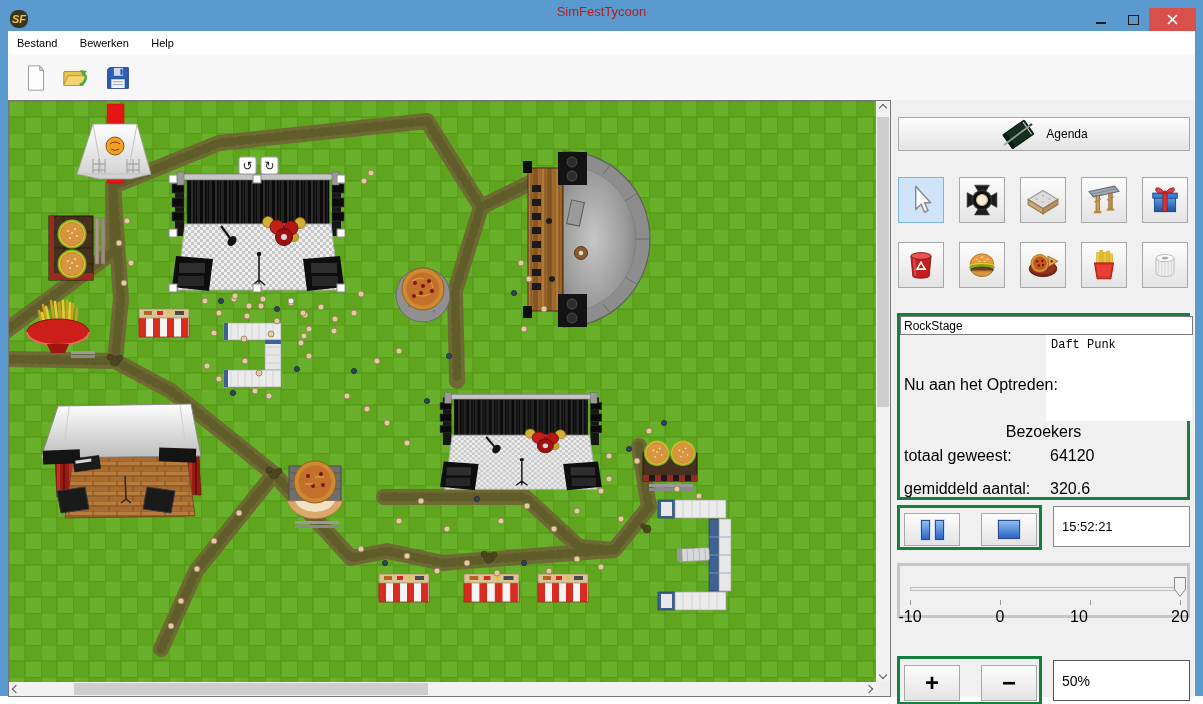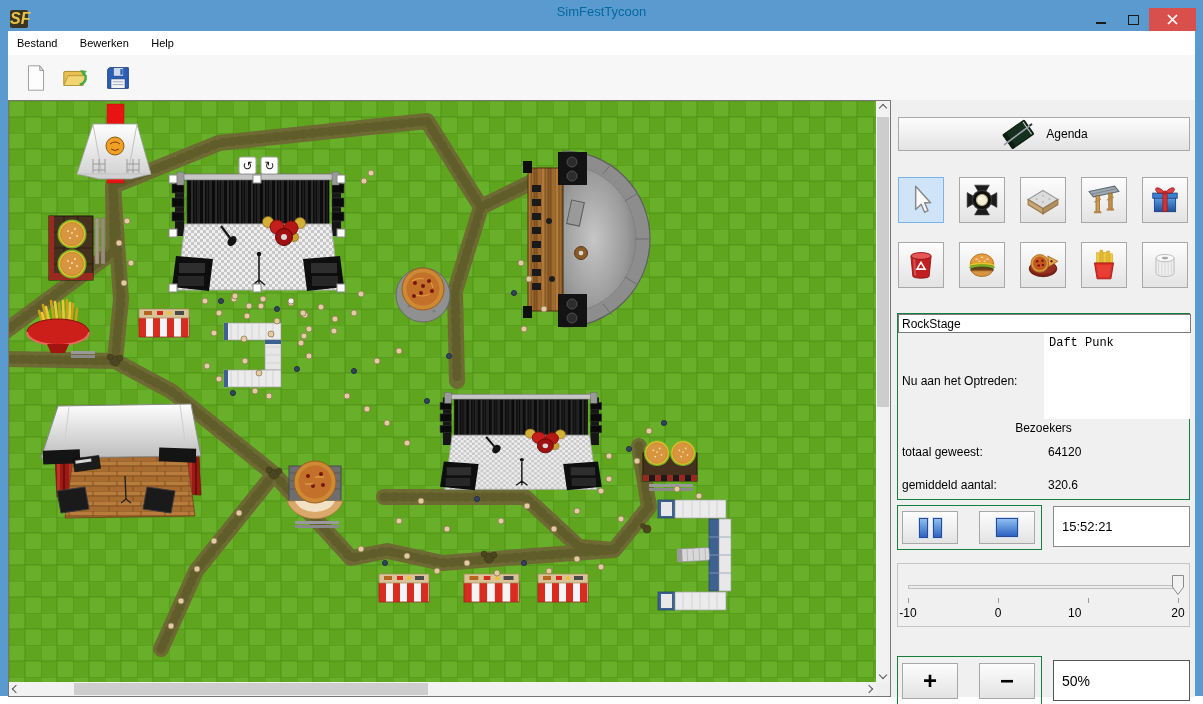--- a/index.html
+++ b/index.html
@@ -5,22 +5,22 @@
   html,body{margin:0;padding:0;background:#ffffff;}
   .app{position:relative;width:1203px;height:704px;overflow:hidden;font-family:"Liberation Sans",sans-serif;background:#fff;}
   .ab{position:absolute;}
   
   .bg-strip{position:absolute;left:0;top:0;width:1203px;height:8px;background:#ffffff;overflow:hidden;}
   .bg-ln{position:absolute;left:58px;top:-5px;font:10px "DejaVu Sans Mono",monospace;color:#9aa0a8;}
   .bg-code{position:absolute;left:88px;top:-6px;font:bold 11px "DejaVu Sans Mono",monospace;color:#7a1f8a;}
   
   .frame{position:absolute;left:0;top:8;width:1203px;height:696px;background:#5b9ace;}
   .titlebar{position:absolute;left:0;top:8;width:1203px;height:23px;}
-  .title{position:absolute;left:0;top:0;width:100%;height:23px;line-height:23px;text-align:center;font-size:13px;color:#0369a1;}
-  .appicon{position:absolute;left:10px;top:10px;width:18px;height:18px;background:#3a3520;border-radius:2px;color:#e8c24a;font-weight:bold;font-size:16px;text-align:center;line-height:18px;font-style:italic;}
+  .title{position:absolute;left:0;top:0;width:100%;height:23px;line-height:23px;text-align:center;font-size:13px;color:#b91c1c;}
+  .appicon{position:absolute;left:10px;top:10px;width:18px;height:18px;background:#3a3520;border-radius:8px;color:#e8c24a;font-weight:bold;font-size:11px;text-align:center;line-height:18px;font-style:italic;}
   .wc{position:absolute;top:8px;height:23px;display:flex;align-items:center;justify-content:center;}
   .wc.min{left:1085px;width:32px;}
   .wc.max{left:1117px;width:32px;}
   .wc.close{left:1149px;width:47px;background:#d94f4b;}
   .glyph-min{width:10px;height:2px;background:#1a1a1a;margin-top:6px;}
   .glyph-max{width:9px;height:8px;border:1.5px solid #1a1a1a;}
   .menubar{position:absolute;left:8px;top:31px;width:1187px;height:24px;background:#ffffff;border-bottom:1px solid #e2e2e2;}
   .mi{display:inline-block;padding:0 9px;line-height:24px;font-size:11px;color:#000;}
   .toolbar{position:absolute;left:8px;top:55px;width:1187px;height:45px;background:#f7f7f7;border-bottom:1px solid #c8c8c8;}
   .tb-btn{position:absolute;top:5px;width:36px;height:36px;display:flex;align-items:center;justify-content:center;}
@@ -36,24 +36,24 @@
   .chev.up{transform:rotate(135deg);}  .chev.down{transform:rotate(-45deg);}
   .chev.left{transform:rotate(45deg);} .chev.right{transform:rotate(-135deg);}
   .vthumb{position:absolute;left:1px;top:16px;width:12px;height:290px;background:#cdcdcd;}
   .hthumb{position:absolute;left:65px;top:1px;width:354px;height:12px;background:#cdcdcd;}
   
   .panel{position:absolute;left:897px;top:109px;width:294px;height:597px;font-size:12px;color:#000;}
   .btn{background:linear-gradient(#fdfdfd,#e3e3e3);border:1px solid #a8a8a8;box-sizing:border-box;display:flex;align-items:center;justify-content:center;}
   .agenda{left:1px;top:8px;width:292px;height:34px;gap:10px;font-size:12px;}
   .tbtn{width:46px;height:46px;}
   .tbtn.sel{background:#cfe4f8;border:1px solid #7fb2e5;}
-  .grp{border:1px solid #15803d;box-sizing:border-box;}
+  .grp{border:3px solid #15803d;box-sizing:border-box;}
   .fld{background:#fff;border:1px solid #6a6a6a;box-sizing:border-box;font-size:13px;display:flex;align-items:center;padding-left:8px;}
   .stage-input{left:0;top:0;width:293px;height:19px;border:1px solid #7a7a7a;box-sizing:border-box;font-size:12px;padding:0 3px;font-family:"Liberation Sans",sans-serif;}
-  .lbl{font-size:12px;white-space:nowrap;}
+  .lbl{font-size:16px;white-space:nowrap;}
   .bluei{background:linear-gradient(#8cc0f0,#2e62c2);border:1px solid #2a4a94;box-shadow:0 0 0 1px #cfe0f4;}
   .zoomtxt{font-size:24px;font-weight:bold;line-height:1;}
   .track{background:#ececec;border:1px solid #c0c0c0;box-sizing:border-box;}
   .tick{width:1px;height:5px;background:#9a9a9a;}
 </style>
 </head>
 <body>
 
 <div class="app">
 
@@ -742,21 +742,21 @@
         <div class="bluei" style="width:7px;height:18px;"></div>
       </div>
       <div class="ab btn" style="left:81px;top:5px;width:56px;height:33px;">
         <div class="bluei" style="width:20px;height:17px;"></div>
       </div>
     </div>
     <div class="ab fld" style="left:156px;top:397px;width:137px;height:41px;border-color:#8a8a8a;">
       <span>15:52:21</span>
     </div>
 
-    <div class="ab grp" style="left:0;top:454px;width:293px;height:64px;border-color:#c6c6c6;">
+    <div class="ab grp" style="left:0;top:454px;width:293px;height:55px;border-color:#c6c6c6;">
       <div class="ab track" style="left:10px;top:21px;width:270px;height:4px;"></div>
       <div class="ab" style="left:274px;top:11px;width:12px;height:20px;">
         <svg width="12" height="20">
             <polygon points="0.5,0.5 11.5,0.5 11.5,12 6,19.5 0.5,12" fill="#f2f2f2" stroke="#8a8a8a"></polygon>
           </svg>
       </div>
       <div class="ab tick" style="left:10px;top:34px;"></div>
       <div class="ab tick" style="left:100px;top:34px;"></div>
       <div class="ab tick" style="left:190px;top:34px;"></div>
       <div class="ab tick" style="left:280px;top:34px;"></div>

